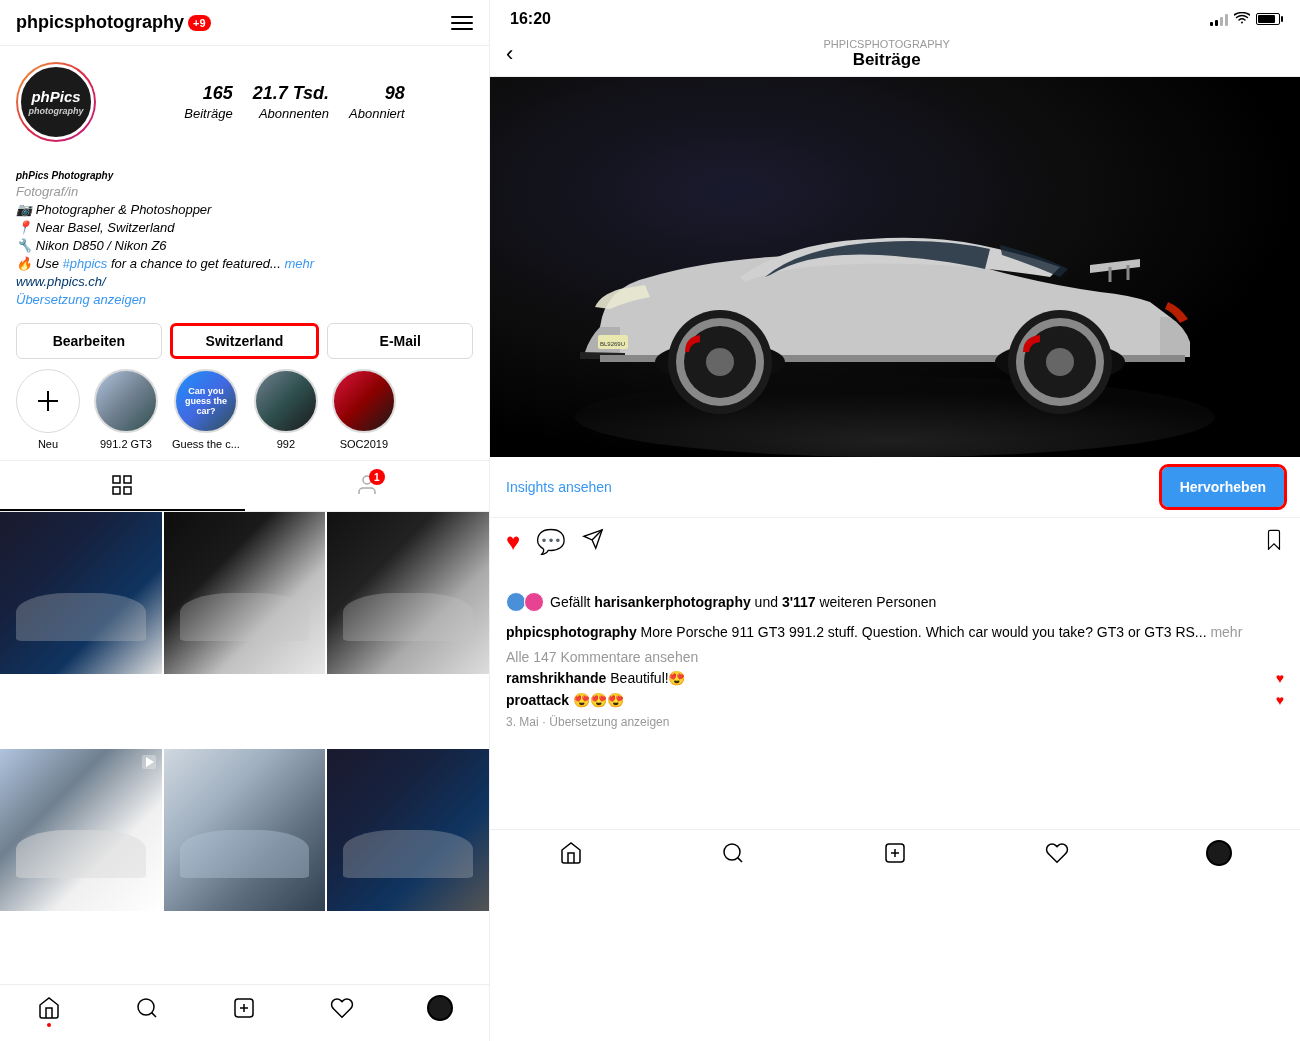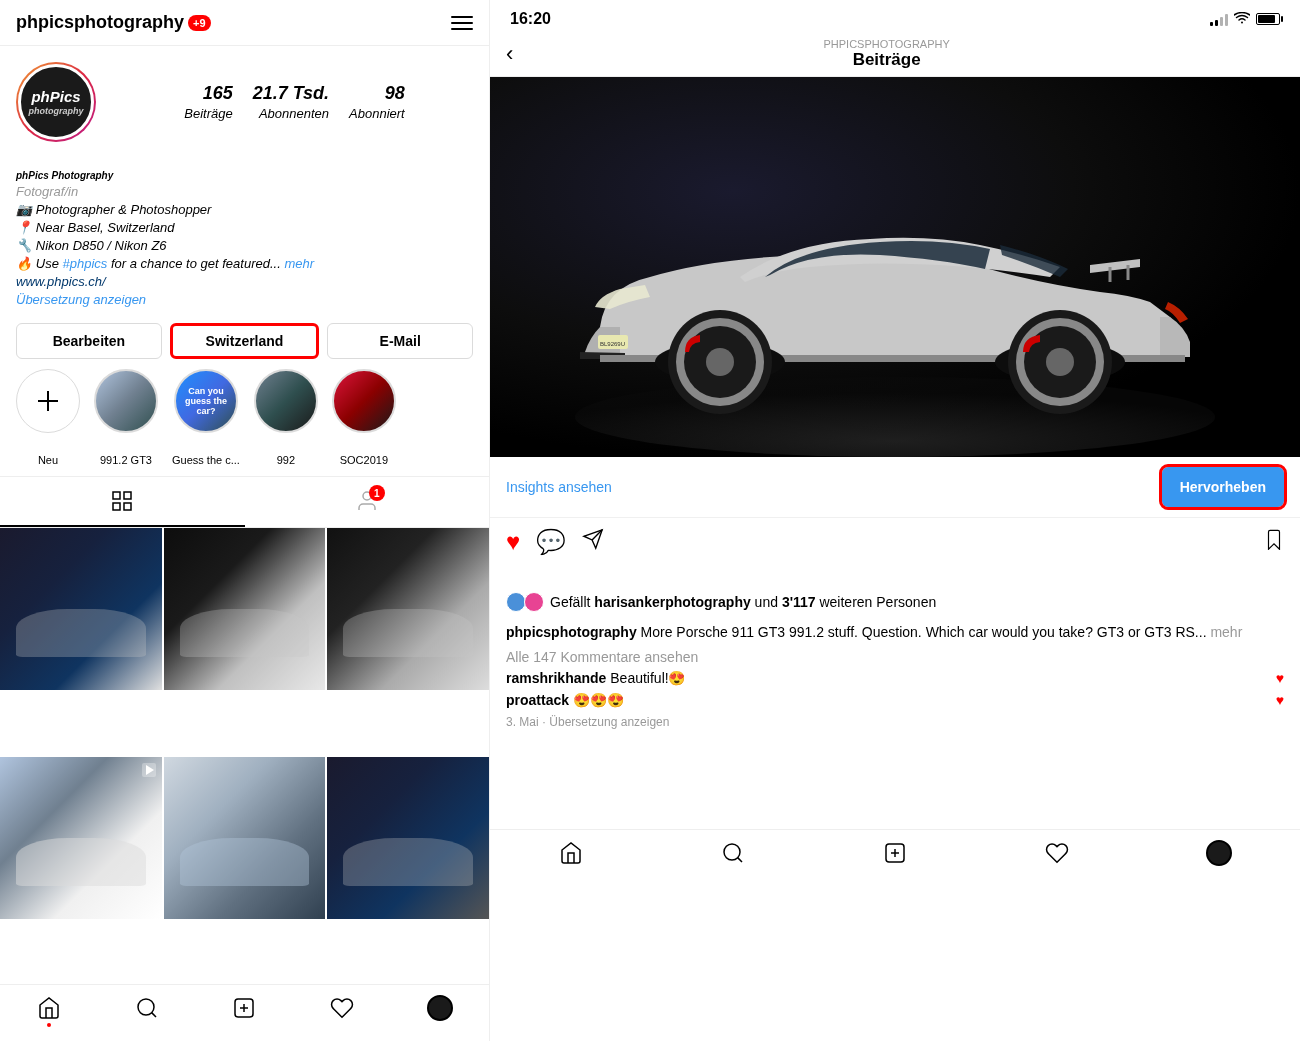--- a/index.html
+++ b/index.html
@@ -179,21 +179,21 @@
     .highlights {
       display: flex;
       gap: 14px;
       padding: 10px 16px;
       overflow-x: auto;
     }
     .highlight-item {
       display: flex;
       flex-direction: column;
       align-items: center;
-      gap: 21px;
+      gap: 5px;
       cursor: pointer;
     }
     .highlight-circle {
       width: 64px;
       height: 64px;
       border-radius: 50%;
       background: #eee;
       display: flex;
       align-items: center;
       justify-content: center;

